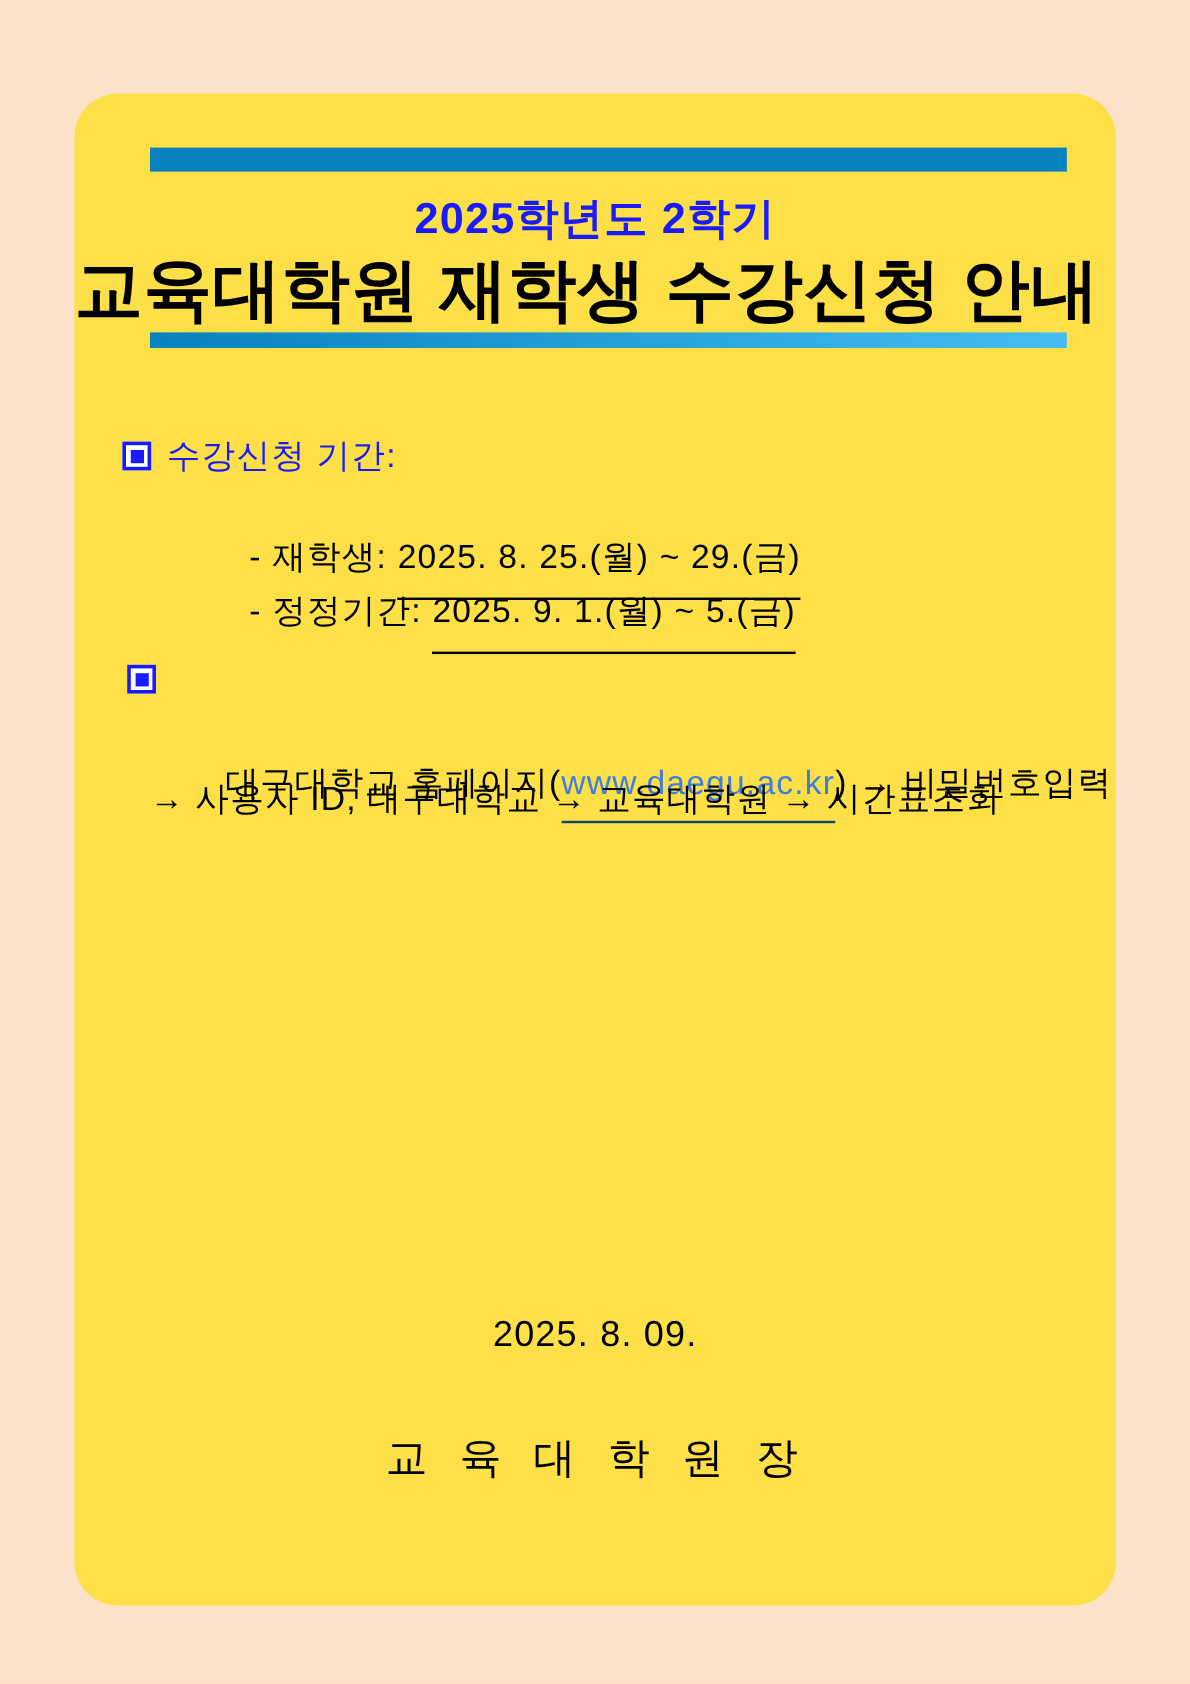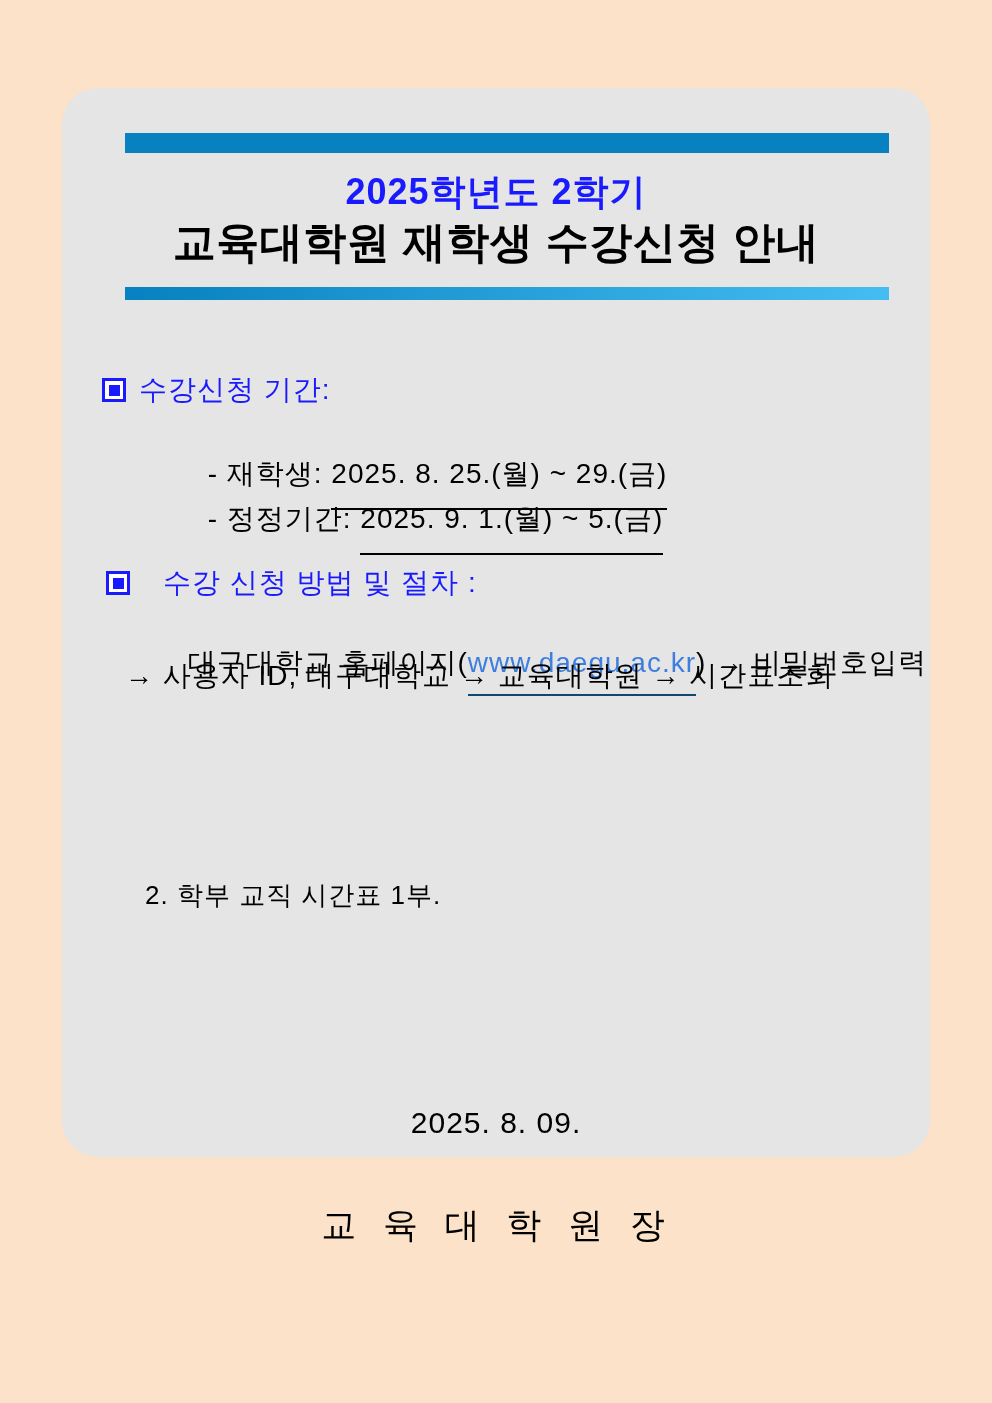--- a/index.html
+++ b/index.html
@@ -11,24 +11,24 @@
   }
   .page {
     position: relative;
     width: 992px;
     height: 1403px;
     background: #fbe2c9;
   }
   .card {
     position: absolute;
     left: 62px;
-    top: 88px;
+    top: 78px;
     width: 868px;
-    height: 1069px;
-    background: #e5e5e5;
+    height: 1260px;
+    background: #fde047;
     border-radius: 36px;
   }
   .bar-top {
     position: absolute;
     left: 63px;
     top: 45px;
     width: 764px;
     height: 20px;
     background: #0781bf;
   }
@@ -41,22 +41,21 @@
     font-size: 36px;
     font-weight: bold;
     letter-spacing: 1px;
     color: #1a1aff;
   }
   .title {
     position: absolute;
     left: 0;
     top: 126px;
     width: 100%;
-    text-align: center;
-    font-size: 43px;
+    font-size: 57px;
     font-weight: bold;
     letter-spacing: 0.5px;
     color: #000000;
   }
   .bar-gradient {
     position: absolute;
     left: 63px;
     top: 199px;
     width: 764px;
     height: 13px;
@@ -178,31 +177,29 @@
     </div>
 
     <div class="period-item item-1">
       <span>- 정정기간: </span><span class="underlined">2025. 9. 1.(월) ~ 5.(금)</span>
     </div>
 
     <div class="section-heading heading-method">
       <span class="bullet">
         <span class="bullet-inner"></span>
       </span>
-      <span>수강 신청 방법 및 절차 :</span>
     </div>
 
     <p class="method-line line-1">
       <span>대구대학교 홈페이지(</span><a class="link">www.daegu.ac.kr</a><span>) → 비밀번호입력</span>
     </p>
 
     <p class="method-line line-2">→ 사용자 ID, 대구대학교 → 교육대학원 → 시간표조회</p>
 
 
 
-    <p class="attachment-line att-2">2. 학부 교직 시간표 1부.</p>
 
     <div class="doc-date">2025. 8. 09.</div>
 
     <div class="signature">교 육 대 학 원 장</div>
 
   </div>
 </div>
 
 </body></html>

